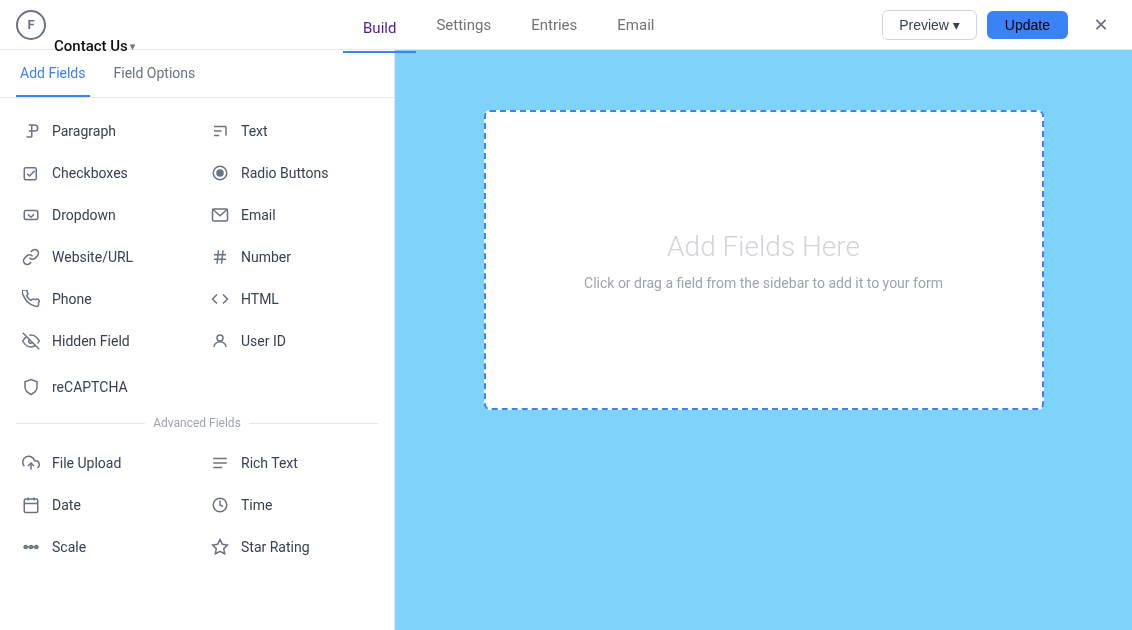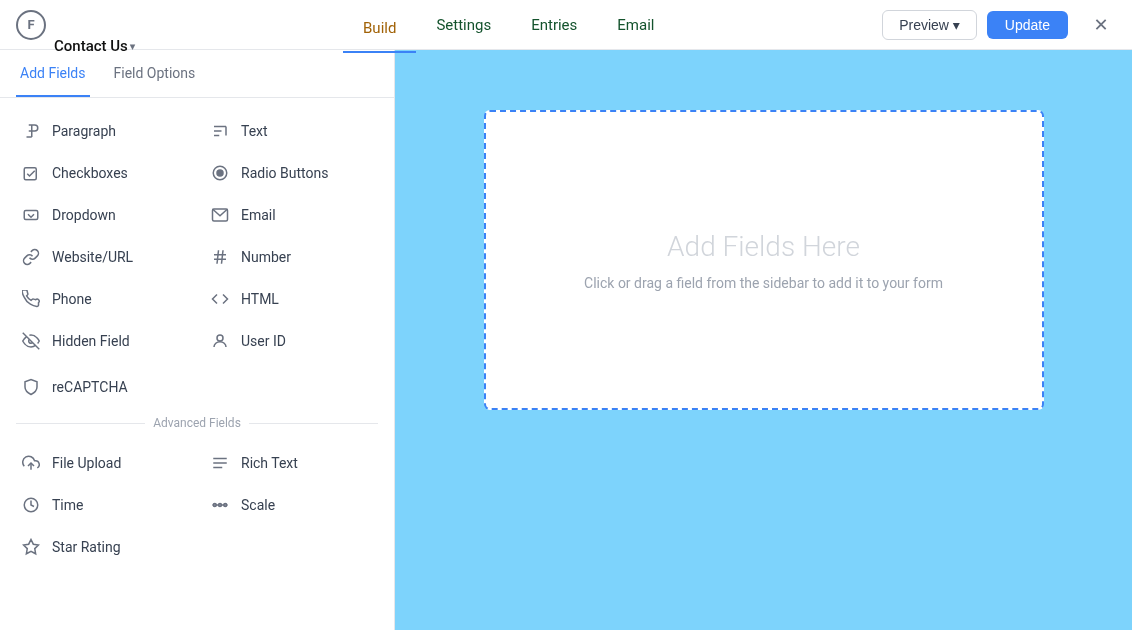--- a/index.html
+++ b/index.html
@@ -54,27 +54,27 @@
       align-items: center;
       gap: 0;
       margin: 0 auto;
     }
     .nav-item {
       padding: 0 20px;
       height: 50px;
       display: flex;
       align-items: center;
       font-size: 15px;
-      color: #14532d;
+      color: #737373;
       cursor: pointer;
       position: relative;
       text-decoration: none;
     }
     .nav-item.active {
-      color: #a16207;
+      color: #4c1d95;
       margin-top: 6px;
     }
     .nav-item.active::after {
       content: '';
       position: absolute;
       bottom: 0;
       left: 0;
       right: 0;
       height: 2px;
       background: #3b82f6;
@@ -95,21 +95,21 @@
       display: flex;
       align-items: center;
       gap: 6px;
     }
     .btn-update {
       padding: 6px 18px;
       border: none;
       border-radius: 6px;
       background: #3b82f6;
       font-size: 14px;
-      color: #ffffff;
+      color: #000000;
       cursor: pointer;
       font-weight: 500;
     }
     .btn-close {
       width: 30px;
       height: 30px;
       display: flex;
       align-items: center;
       justify-content: center;
       font-size: 18px;
@@ -445,20 +445,31 @@
           <span class="field-icon">
             <svg class="icon-svg" viewBox="0 0 24 24" fill="none" stroke="currentColor" stroke-width="2">
                 <line x1="3" y1="6" x2="21" y2="6"></line>
                 <line x1="3" y1="12" x2="21" y2="12"></line>
                 <line x1="3" y1="18" x2="15" y2="18"></line>
               </svg>
           </span>
           <span>Rich Text</span>
         </div>
 
+        <div class="field-item">
+          <span class="field-icon">
+            <svg class="icon-svg" viewBox="0 0 24 24" fill="none" stroke="currentColor" stroke-width="2">
+                <rect x="3" y="4" width="18" height="18" rx="2"></rect>
+                <line x1="16" y1="2" x2="16" y2="6"></line>
+                <line x1="8" y1="2" x2="8" y2="6"></line>
+                <line x1="3" y1="10" x2="21" y2="10"></line>
+              </svg>
+          </span>
+          <span>Date</span>
+        </div>
 
         <div class="field-item">
           <span class="field-icon">
             <svg class="icon-svg" viewBox="0 0 24 24" fill="none" stroke="currentColor" stroke-width="2">
                 <circle cx="12" cy="12" r="9"></circle>
                 <polyline points="12,6 12,12 16,14"></polyline>
               </svg>
           </span>
           <span>Time</span>
         </div>

